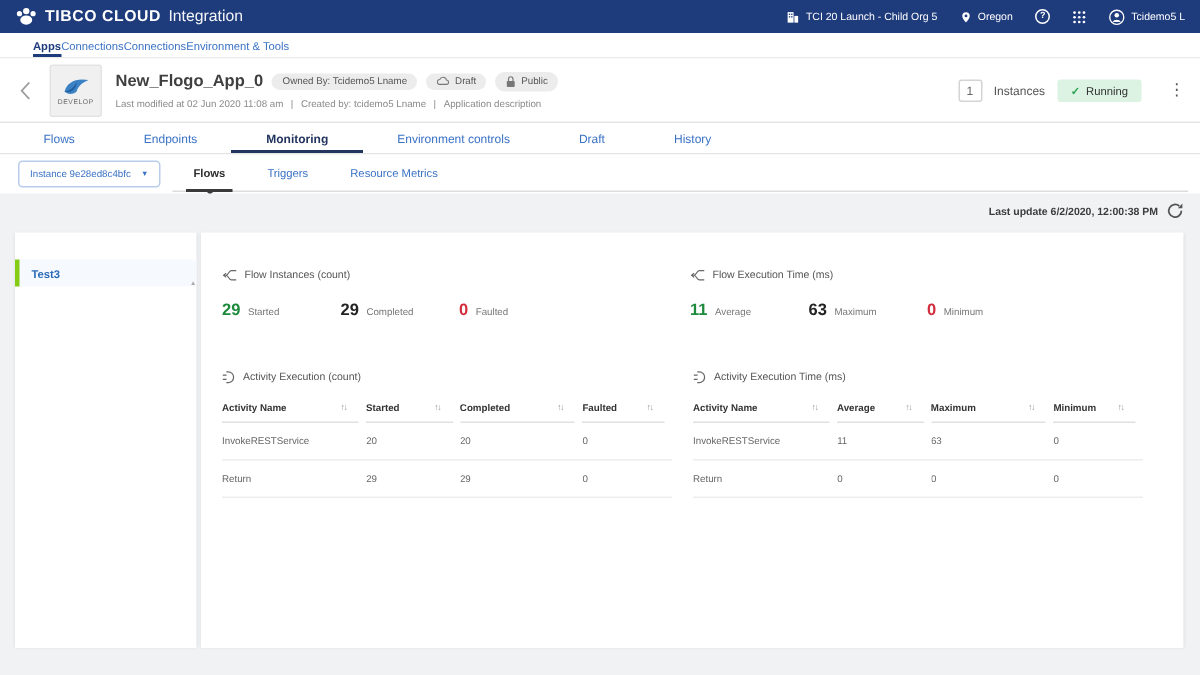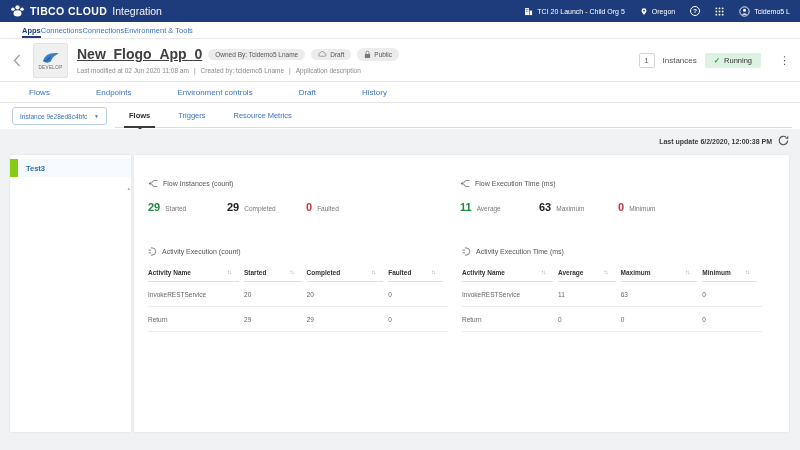--- a/index.html
+++ b/index.html
@@ -26,21 +26,21 @@
   
   .app-header { position:absolute; top:39px; left:0; right:0; height:43px; background:#fff;
                 border-bottom:1px solid #e4e4e4; display:flex; align-items:center; justify-content:space-between; padding:0 10px; }
   .ah-left { display:flex; align-items:center; gap:9px; }
   .back-btn { width:14px; display:flex; justify-content:center; }
   .app-tile { width:35px; height:35px; background:#f0f0f0; border:1px solid #e3e3e3; border-radius:2px;
               display:flex; flex-direction:column; align-items:center; justify-content:center; gap:1px; }
   .tile-label { font-size:4.5px; color:#666; letter-spacing:.4px; }
   .ah-info { display:flex; flex-direction:column; gap:5px; }
   .title-row { display:flex; align-items:center; gap:6px; }
-  .app-title { font-size:14px; font-weight:bold; color:#3f3f3f;text-decoration:underline; }
+  .app-title { font-size:11px; font-weight:bold; color:#3f3f3f; }
   .pill { background:#ececec; border-radius:8px; padding:2px 7px; font-size:6.5px; color:#555;
           display:flex; align-items:center; gap:3px; }
   .meta-row { font-size:6.5px; color:#8a8a8a; display:flex; gap:5px; align-items:center; }
   .ah-right { display:flex; align-items:center; gap:8px; }
   .inst-count { min-width:16px; height:15px; border:1px solid #d4d4d4; border-radius:2px; background:#fff;
                 display:flex; align-items:center; justify-content:center; font-size:8px; color:#666; padding:0 3px; }
   .inst-label { font-size:8px; color:#555; }
   .running-pill { background:#dcf2e2; border-radius:2px; padding:3px 9px; font-size:7.5px; color:#333;
                   display:flex; align-items:center; gap:4px; }
   .running-pill .check { color:#2aa14e; font-weight:bold; }
@@ -68,21 +68,21 @@
   
   .content { position:absolute; top:129px; left:0; right:0; bottom:0; background:#f1f2f3; }
   .last-update { position:absolute; top:9px; right:28px; font-size:7px; font-weight:bold; color:#3c3c3c; }
   .refresh-btn { position:absolute; top:5px; right:10px; width:13px; height:13px; }
 
   .left-panel { position:absolute; left:10px; top:26px; width:121px; bottom:18px; background:#fff;
                 box-shadow:0 0 2px rgba(0,0,0,.1); }
   .search-wrap { margin:7px 7px 0 7px; border-bottom:1px solid #ddd; }
   .search-wrap input { width:100%; border:none; outline:none; background:transparent; font-size:7px; color:#666; padding:3px 1px; }
   .search-wrap input::placeholder { color:#9a9a9a; }
-  .flow-item { margin-top:4px; height:18px; background:#f6f9fd; border-left:8px solid #84cc16;
+  .flow-item { margin-top:18px; height:18px; background:#f6f9fd; border-left:3px solid #84cc16;
                display:flex; align-items:center; padding-left:8px; font-size:7.5px; font-weight:bold; color:#2b6cb8; }
   .scroll-hint { position:absolute; right:1px; top:30px; font-size:5px; color:#aaa; }
 
   .main-panel { position:absolute; left:134px; right:11px; top:26px; bottom:18px; background:#fff;
                 box-shadow:0 0 2px rgba(0,0,0,.1); overflow:hidden; }
   .stats-row { display:flex; padding:24px 0 0 14px; }
   .stat-group { width:312px; }
   .group-title { display:flex; align-items:center; gap:5px; font-size:7px; color:#555; }
   .stat-values { display:flex; margin-top:13px; }
   .stat { display:flex; align-items:baseline; gap:5px; width:79px; }
@@ -223,20 +223,21 @@
       <span class="check">✓</span>
       <span>Running</span>
     </span>
     <span class="kebab">⋮</span>
   </div>
 </section>
 
 <nav class="tabs-row">
   <div class="tab">Flows</div>
   <div class="tab">Endpoints</div>
+  <div class="tab active">Monitoring</div>
   <div class="tab">Environment controls</div>
   <div class="tab">Draft</div>
   <div class="tab">History</div>
 </nav>
 
 <div class="instance-row">
   <div class="instance-dd">
     <span>Instance 9e28ed8c4bfc</span>
     <span class="dd-arrow">▼</span>
   </div>

